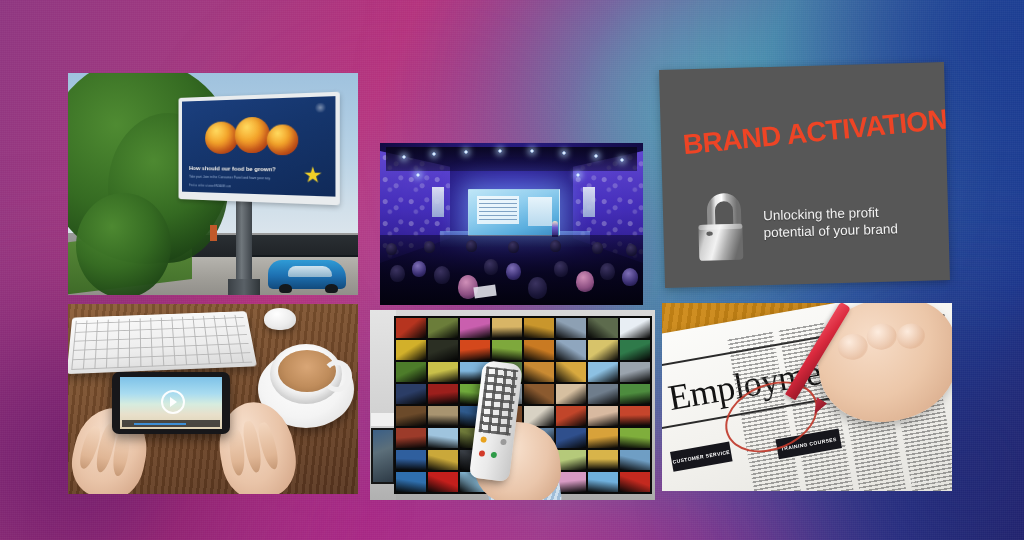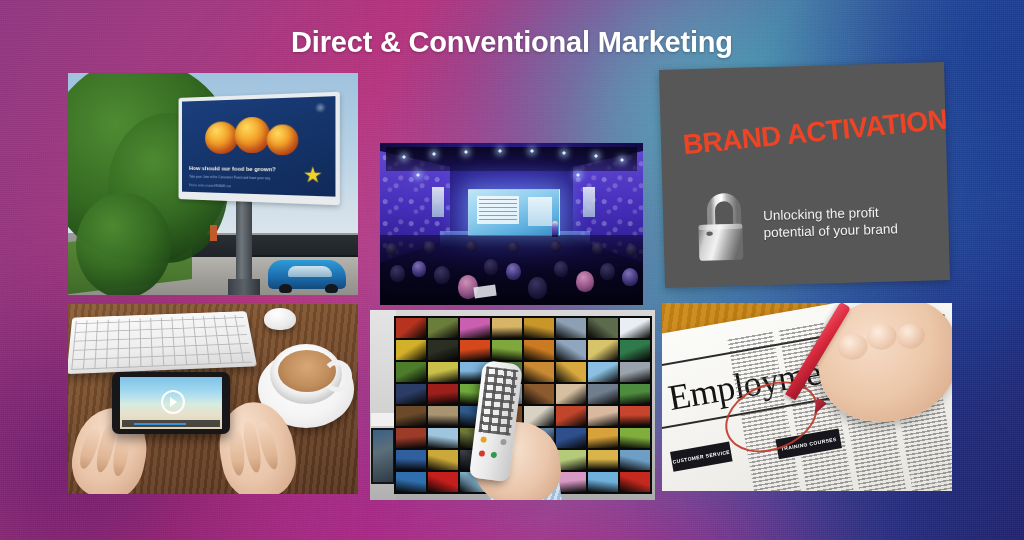--- a/index.html
+++ b/index.html
@@ -473,21 +473,20 @@
 
   <div class="bg-base"></div>
   <div class="bg-blob blob-pink-mid"></div>
   <div class="bg-blob blob-teal"></div>
   <div class="bg-blob blob-blue-top"></div>
   <div class="bg-blob blob-magenta-bottom"></div>
   <div class="bg-blob blob-purple-left"></div>
   <div class="bg-blob blob-navy-right"></div>
   <div class="bg-noise"></div>
 
-  <div class="title">Direct &amp; Conventional Marketing</div>
 
   <div class="panel" id="billboard">
     <div class="bb-sky"></div>
     <div class="bb-ground"></div>
     <div class="bb-darkband"></div>
     <div class="bb-darkband2"></div>
     <div class="bb-road"></div>
     <div class="bb-grass"></div>
     <div class="bb-tree bb-tree-a"></div>
     <div class="bb-tree bb-tree-b"></div>

